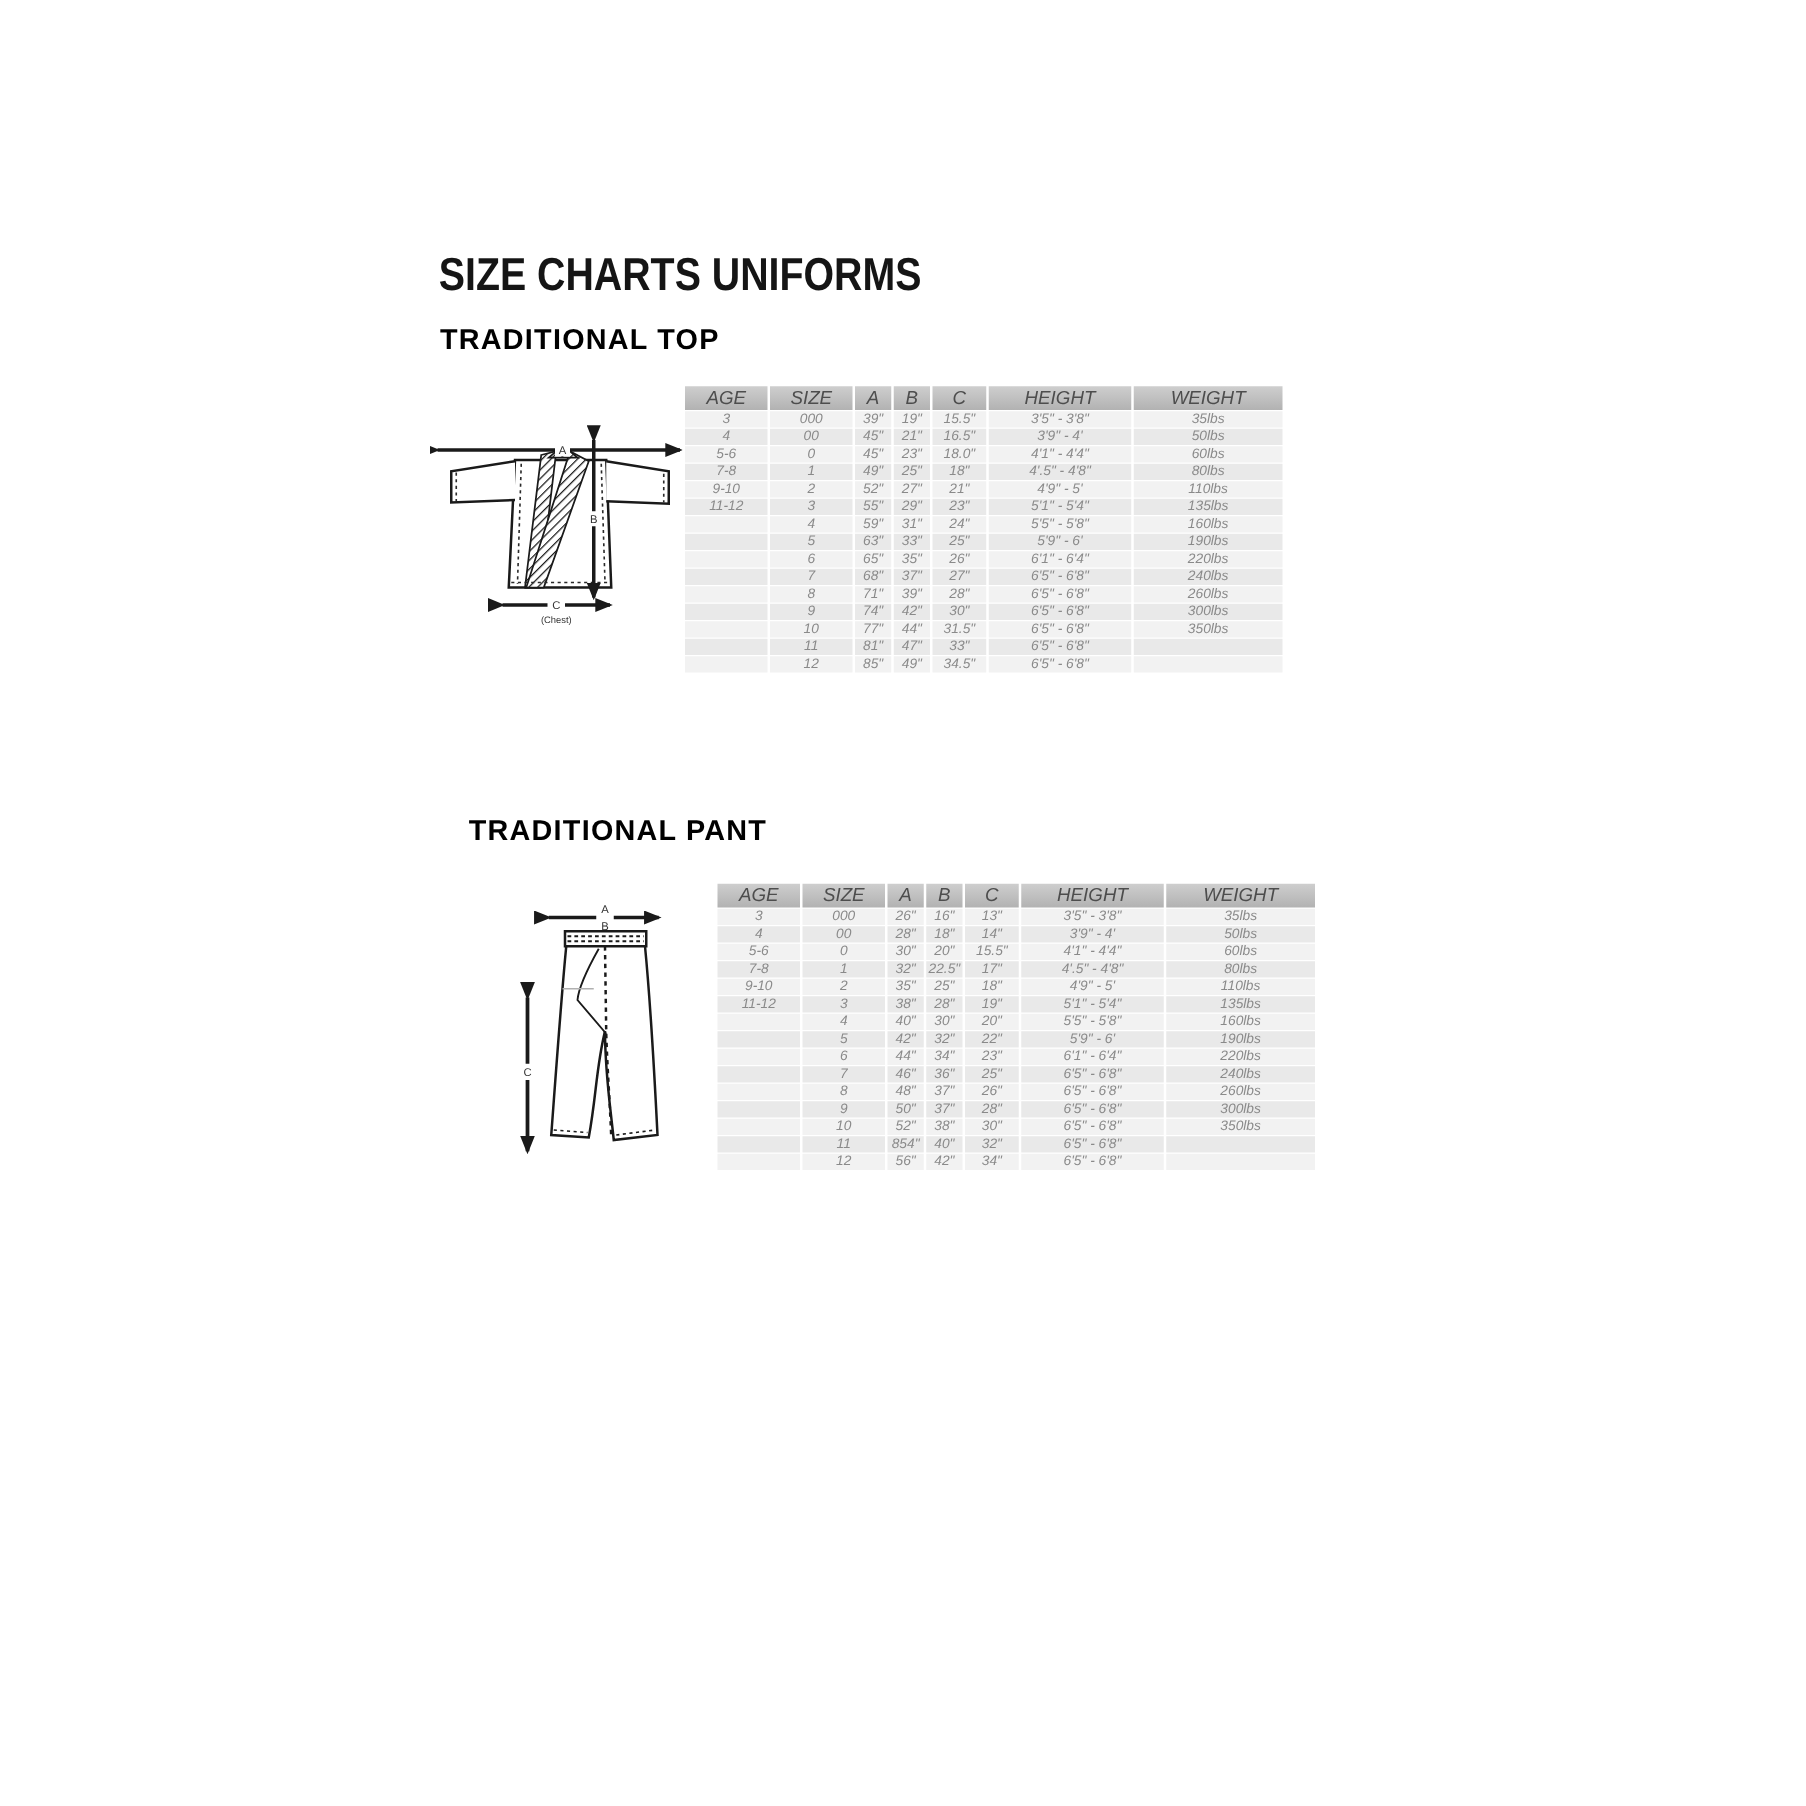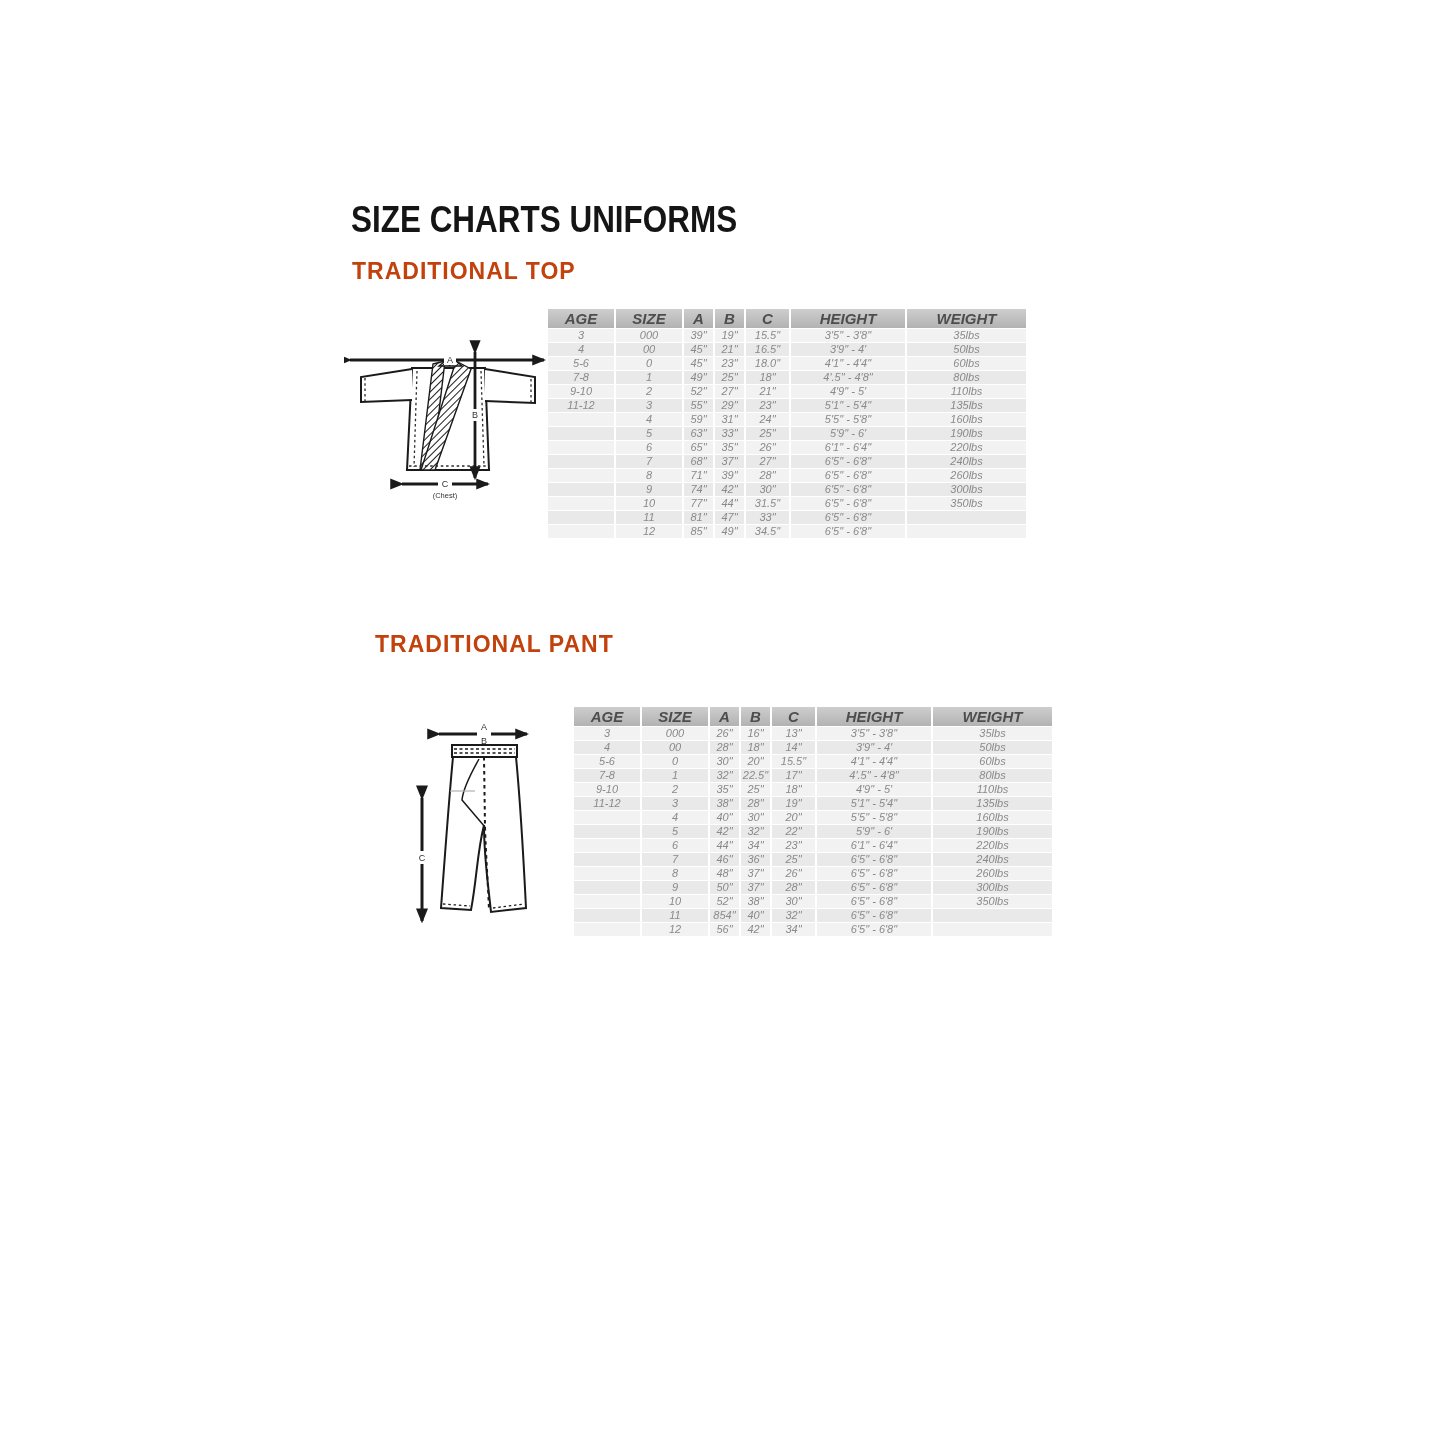--- a/index.html
+++ b/index.html
@@ -2,40 +2,40 @@
 <html><head>
 <meta charset="utf-8">
 <style>
   html,body{margin:0;padding:0;background:#fff;}
   .page{position:relative;width:1307px;height:1445px;background:#ffffff;overflow:hidden;
         font-family:"Liberation Sans",sans-serif;border-radius:19px;}
 
   .title{position:absolute;left:351px;top:199px;font-size:37px;font-weight:700;color:#151515;
          white-space:nowrap;transform:scaleX(.85);transform-origin:left top;letter-spacing:0px;}
 
-  .sec-heading{position:absolute;font-size:23px;font-weight:700;color:#c2410c;
+  .sec-heading{position:absolute;font-size:23px;font-weight:700;color:#000000;
                letter-spacing:1px;white-space:nowrap;}
   #heading-top{left:352px;top:258px;}
-  #heading-pant{left:375px;top:631px;}
+  #heading-pant{left:375px;top:651px;}
 
   table.size-table{position:absolute;border-collapse:separate;border-spacing:2px 1px;
                    table-layout:fixed;background:#ffffff;}
   #table-top{left:546px;top:308px;width:482px;}
   #table-pant{left:572px;top:706px;width:482px;}
 
   .size-table th:nth-child(1),.size-table td:nth-child(1){width:66px;}
   .size-table th:nth-child(2),.size-table td:nth-child(2){width:66px;margin-left:42px;}
   .size-table th:nth-child(3),.size-table td:nth-child(3){width:29px;}
   .size-table th:nth-child(4),.size-table td:nth-child(4){width:29px;}
   .size-table th:nth-child(5),.size-table td:nth-child(5){width:43px;}
   .size-table th:nth-child(6),.size-table td:nth-child(6){width:114px;}
   .size-table th:nth-child(7),.size-table td:nth-child(7){width:119px;}
 
   .size-table th{background:linear-gradient(180deg,#cecece,#b2b2b2);color:#4d4d4d;
-                 font-style:italic;font-weight:700;font-size:15px;height:19px;
+                 font-style:italic;font-weight:400;font-size:15px;height:19px;
                  padding:0;white-space:nowrap;}
   .size-table td{color:#8a8a8a;font-style:italic;font-size:11px;height:13px;line-height:13px;
                  padding:0;text-align:center;white-space:nowrap;overflow:hidden;}
   .size-table tbody tr:nth-child(odd) td{background:#f2f2f2;}
   .size-table tbody tr:nth-child(even) td{background:#e9e9e9;}
 
   .diagram{position:absolute;}
   #jacket-svg{left:344px;top:336px;}
   #pant-svg{left:405px;top:703px;}
   .dim-label{font-family:"Liberation Sans",sans-serif;font-size:9px;fill:#333;}

